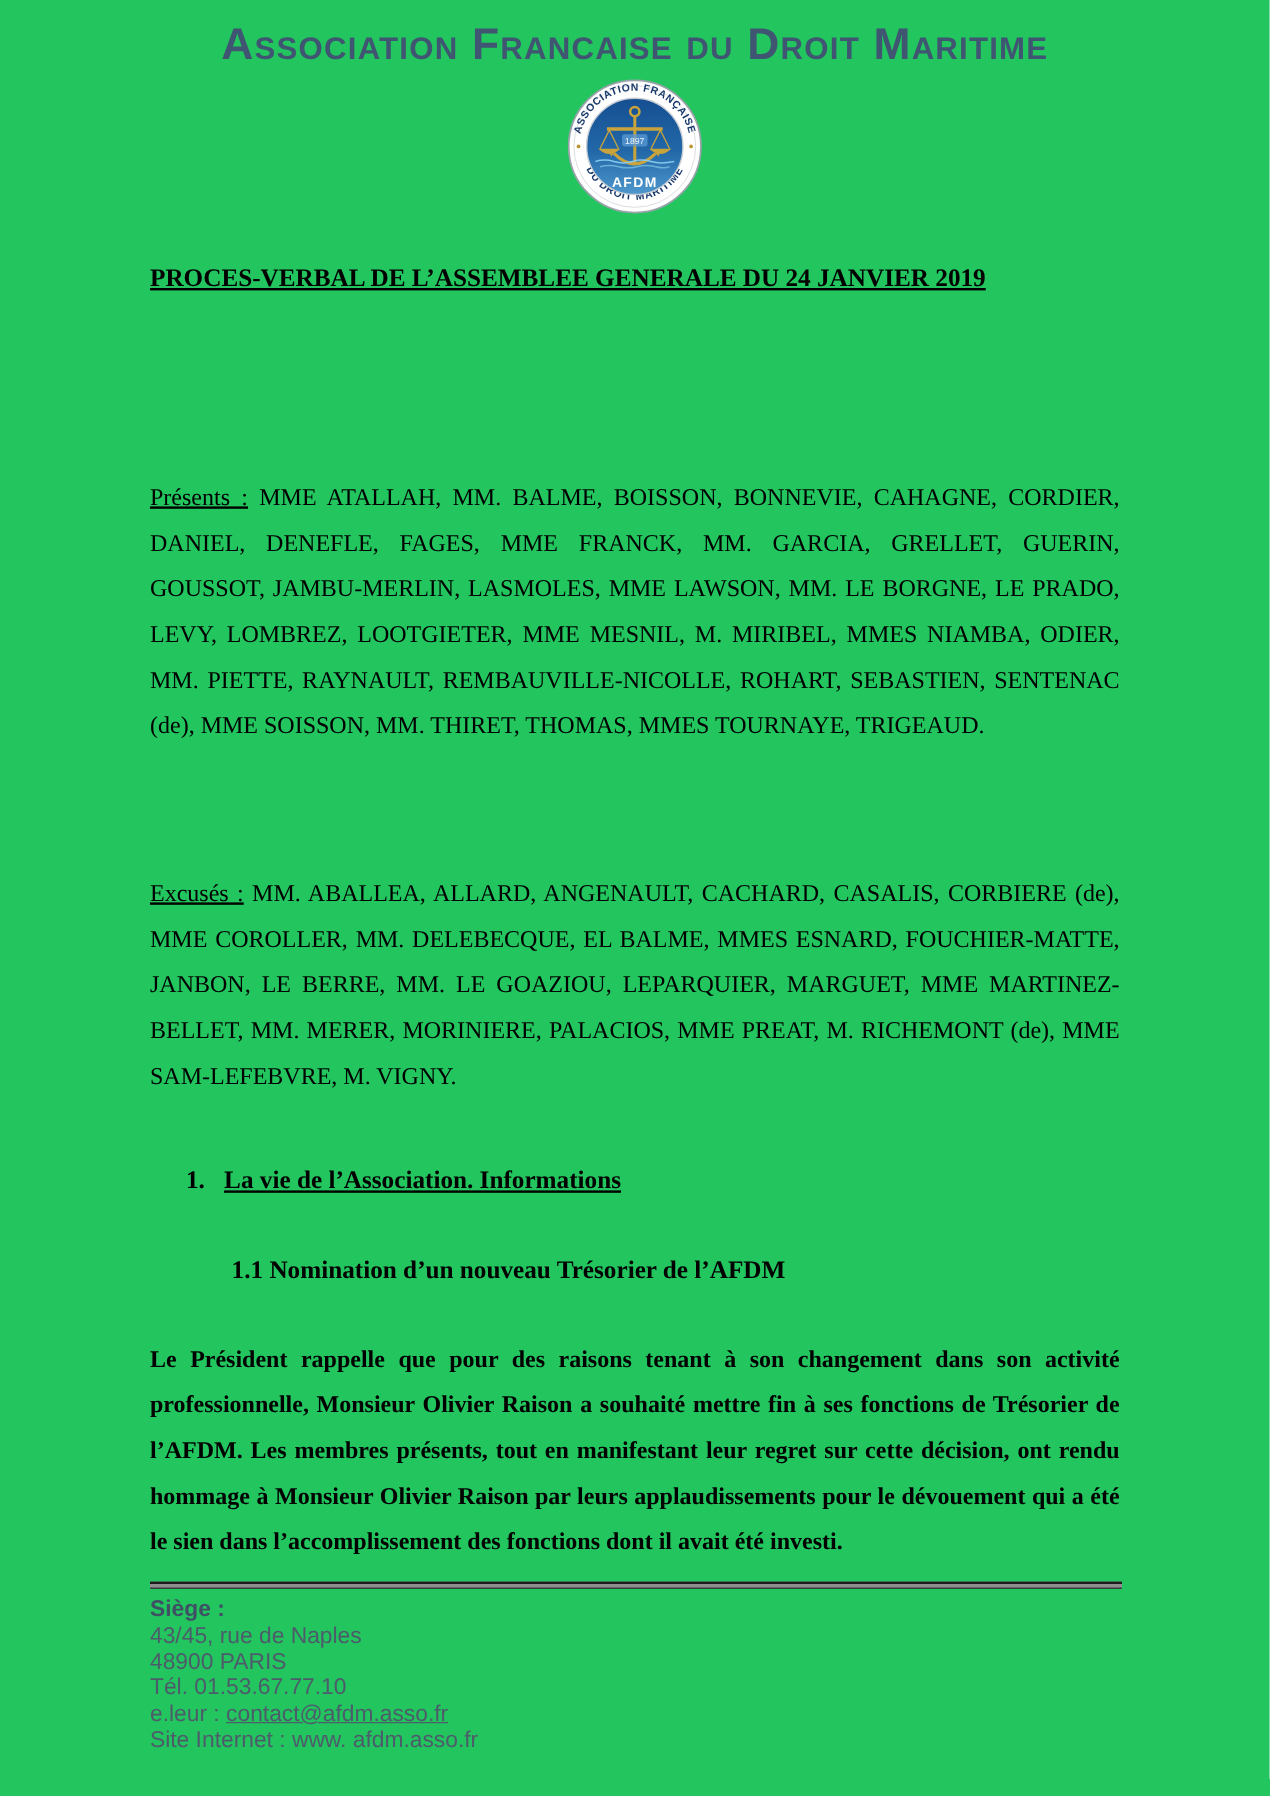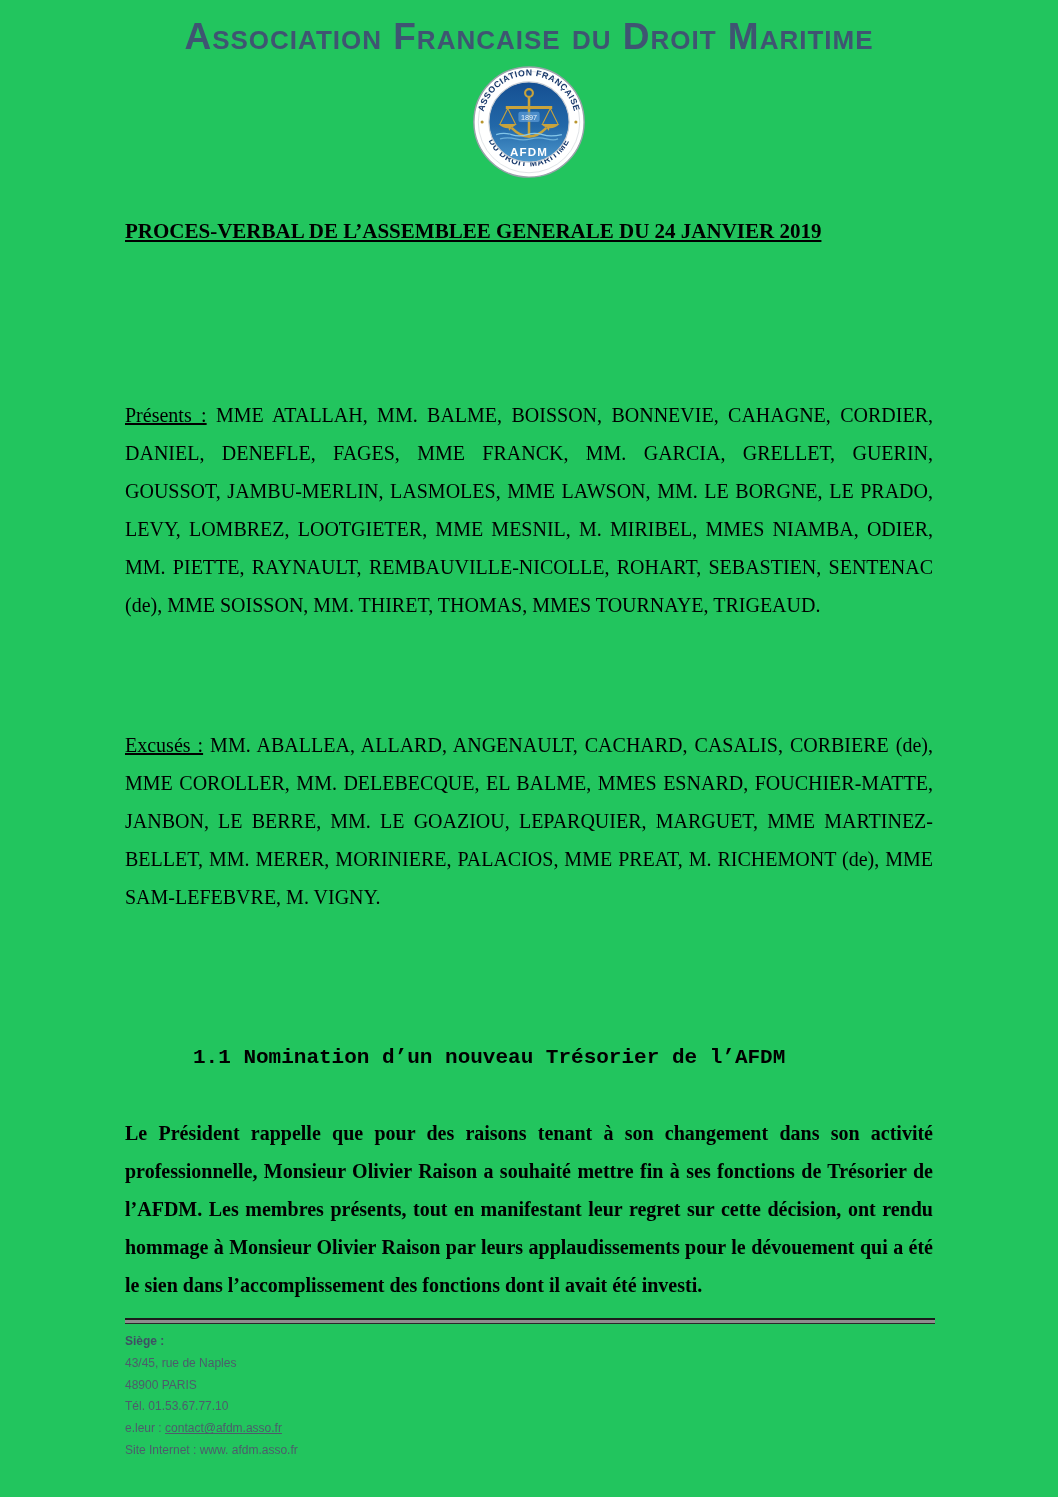--- a/index.html
+++ b/index.html
@@ -66,37 +66,36 @@
     font-size: 21px; font-weight: bold;
     margin: 0;
   }
   .h-sec1 .sec-num { margin-right: 16px; }
   .h-sec1 .sec-text { text-decoration: underline; }
   .h-sec11 {
     position: absolute;
     top: 1046px; left: 193px;
     font-size: 21px; font-weight: bold;
     margin: 0;
-    font-family: Liberation Mono, monospace;
   }
 
   
   .footer-rule {
     position: absolute;
     top: 1318px; left: 125px; width: 810px;
     height: 3px;
     background: #8e8e8e;
     border-top: 2px solid #1c1c1c;
     border-bottom: 1px solid #2a2a2a;
   }
   .footer-block {
     position: absolute;
     top: 1331px; left: 125px;
     font-family: "Liberation Sans", sans-serif;
-    font-size: 12px;
+    font-size: 19px;
     line-height: 21.8px;
     color: #4d5c6b;
   }
   .footer-block .siege { font-weight: bold; color: #3f5064; }
   .email-link { text-decoration: underline; color: #4d5c6b; }
 </style>
 </head>
 <body>
 
 <div class="page">
@@ -162,20 +161,23 @@
   <p class="para p-presents">
     <span class="inline-label">Présents :</span>
     <span>MME ATALLAH, MM. BALME, BOISSON, BONNEVIE, CAHAGNE, CORDIER, DANIEL, DENEFLE, FAGES, MME FRANCK, MM. GARCIA, GRELLET, GUERIN, GOUSSOT, JAMBU-MERLIN, LASMOLES, MME LAWSON, MM. LE BORGNE, LE PRADO, LEVY, LOMBREZ, LOOTGIETER, MME MESNIL, M. MIRIBEL, MMES NIAMBA, ODIER, MM. PIETTE, RAYNAULT, REMBAUVILLE-NICOLLE, ROHART, SEBASTIEN, SENTENAC (de), MME SOISSON, MM. THIRET, THOMAS, MMES TOURNAYE, TRIGEAUD.</span>
   </p>
 
   <p class="para p-excuses">
     <span class="inline-label">Excusés :</span>
     <span>MM. ABALLEA, ALLARD, ANGENAULT, CACHARD, CASALIS, CORBIERE (de), MME COROLLER, MM. DELEBECQUE, EL BALME, MMES ESNARD, FOUCHIER-MATTE, JANBON, LE BERRE, MM. LE GOAZIOU, LEPARQUIER, MARGUET, MME MARTINEZ-BELLET, MM. MERER, MORINIERE, PALACIOS, MME PREAT, M. RICHEMONT (de), MME SAM-LEFEBVRE, M. VIGNY.</span>
   </p>
 
+  <h3 class="h-sec1">
+    <span class="sec-num">1.</span><span class="sec-text">La vie de l’Association. Informations</span>
+  </h3>
 
   <h4 class="h-sec11">1.1 Nomination d’un nouveau Trésorier de l’AFDM</h4>
 
   <p class="para p-body">Le Président rappelle que pour des raisons tenant à son changement dans son activité professionnelle, Monsieur Olivier Raison a souhaité mettre fin à ses fonctions de Trésorier de l’AFDM. Les membres présents, tout en manifestant leur regret sur cette décision, ont rendu hommage à Monsieur Olivier Raison par leurs applaudissements pour le dévouement qui a été le sien dans l’accomplissement des fonctions dont il avait été investi.</p>
 
   <div class="footer-rule"></div>
   <div class="footer-block">
     <div class="siege">Siège :</div>
     <div>43/45, rue de Naples</div>
     <div>48900 PARIS</div>

